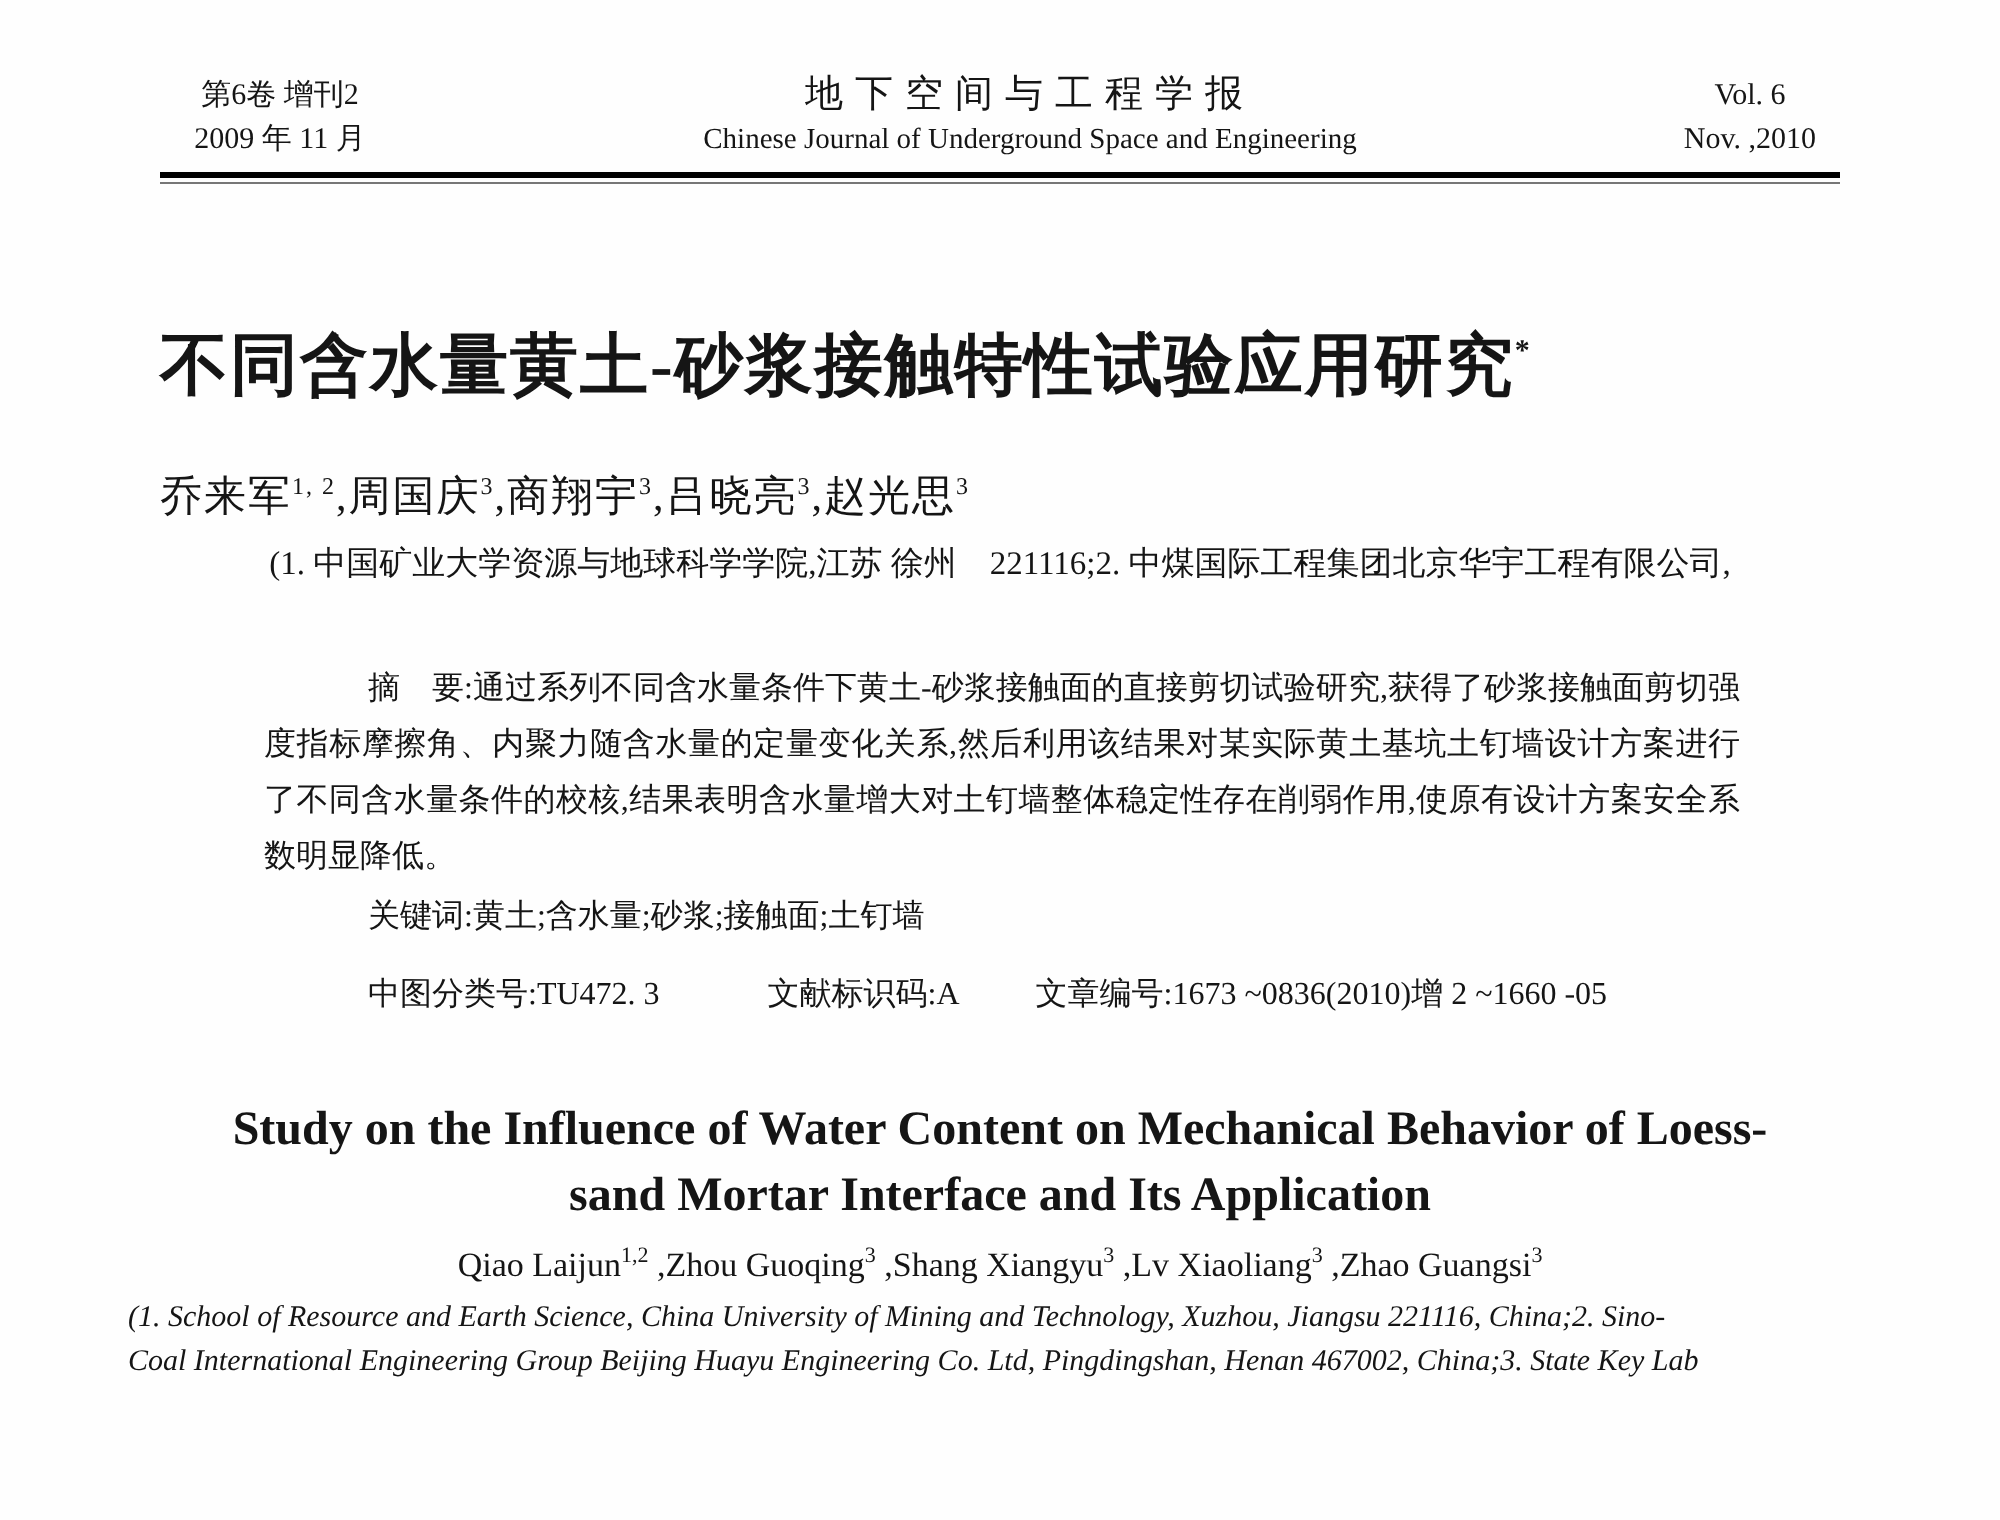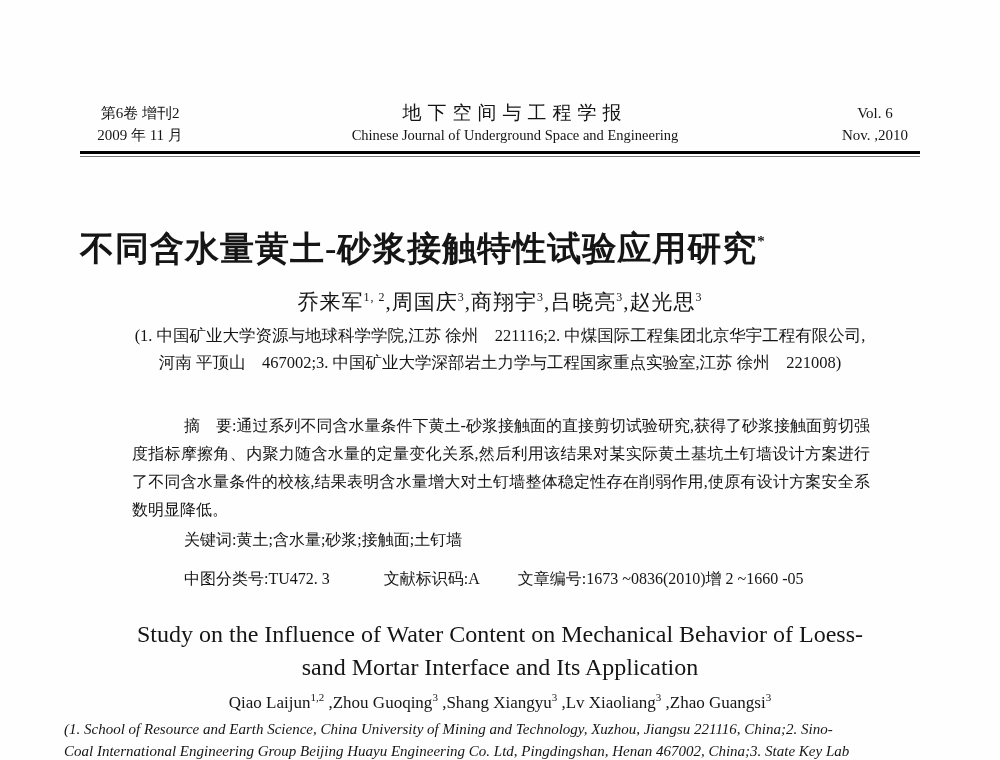--- a/index.html
+++ b/index.html
@@ -9,21 +9,21 @@
     color: #151515;
     font-family: "Liberation Serif", "DejaVu Serif", serif;
   }
   .page { padding: 0 80px; }
 
   
   .header {
     display: flex;
     justify-content: space-between;
     align-items: flex-end;
-    padding-top: 101px;
+    padding-top: 36px;
   }
   .hdr-left, .hdr-right, .hdr-center { text-align: center; }
   .hdr-left { min-width: 120px; }
   .hdr-right { min-width: 90px; }
   .hdr-small { font-size: 15px; line-height: 22px; white-space: nowrap; }
   .jtitle-cn {
     font-size: 19px;
     font-weight: normal;
     letter-spacing: 6px;
     line-height: 24px;
@@ -43,22 +43,22 @@
     text-align: left;
     font-size: 34px;
     font-weight: bold;
     letter-spacing: 1px;
     line-height: 44px;
     white-space: nowrap;
   }
   .title-cn sup { font-size: 15px; vertical-align: 14px; }
 
   .authors-cn {
-    margin-top: 17px;
-    text-align: center;
+    margin-top: 28px;
+    text-align: left;
     font-size: 21px;
     letter-spacing: 1px;
   }
   .authors-cn sup { font-size: 12px; vertical-align: 8px; }
 
   .affil-cn {
     margin-top: 6px;
     text-align: center;
     font-size: 16.5px;
     line-height: 27px;
@@ -74,24 +74,24 @@
     text-indent: 2em;
   }
   .b { font-weight: normal; margin-left: 20px; }
   .kw { margin-top: 2px; font-size: 16px; line-height: 28px; text-indent: 2em; }
   .clc { margin-top: 12px; font-size: 16px; line-height: 26px; text-indent: 2em; white-space: nowrap; }
   .clc .gap { display: inline-block; width: 34px; }
   .clc .gap2 { display: inline-block; width: 18px; }
 
   
   .title-en {
-    margin-top: 26px;
+    margin-top: 38px;
     text-align: center;
     font-size: 24px;
-    font-weight: normal;
+    font-weight: bold;
     line-height: 33px;
   }
   .authors-en {
     margin-top: 7px;
     text-align: center;
     font-size: 17px;
   }
   .authors-en sup { font-size: 11px; vertical-align: 7px; }
   .affil-en {
     margin: 5px -16px 0 -16px;
@@ -121,21 +121,20 @@
     </div>
   </div>
   <div class="rule"></div>
 
   <h1 class="title-cn"><span>不同含水量黄土-砂浆接触特性试验应用研究</span><sup>*</sup></h1>
 
   <div class="authors-cn"><span><span>乔来军</span><sup>1, 2</sup><span>,</span></span><span><span>周国庆</span><sup>3</sup><span>,</span></span><span><span>商翔宇</span><sup>3</sup><span>,</span></span><span><span>吕晓亮</span><sup>3</sup><span>,</span></span><span><span>赵光思</span><sup>3</sup><span></span></span></div>
 
   <div class="affil-cn">
     <div>(1. 中国矿业大学资源与地球科学学院,江苏 徐州　221116;2. 中煤国际工程集团北京华宇工程有限公司,</div>
-    <div>河南 平顶山　467002;3. 中国矿业大学深部岩土力学与工程国家重点实验室,江苏 徐州　221008)</div>
   </div>
 
   <div class="abs-wrap">
     <p class="abstract"><span class="b">摘　要:</span><span>通过系列不同含水量条件下黄土-砂浆接触面的直接剪切试验研究,获得了砂浆接触面剪切强度指标摩擦角、内聚力随含水量的定量变化关系,然后利用该结果对某实际黄土基坑土钉墙设计方案进行了不同含水量条件的校核,结果表明含水量增大对土钉墙整体稳定性存在削弱作用,使原有设计方案安全系数明显降低。</span></p>
     <p class="kw"><span class="b">关键词:</span><span>黄土;含水量;砂浆;接触面;土钉墙</span></p>
     <p class="clc"><span class="b">中图分类号:</span><span>TU472. 3</span><span class="gap"></span><span class="b">文献标识码:</span><span>A</span><span class="gap2"></span><span class="b">文章编号:</span><span>1673 ~0836(2010)增 2 ~1660 -05</span></p>
   </div>
 
   <div class="title-en">
     <div>Study on the Influence of Water Content on Mechanical Behavior of Loess-</div>

